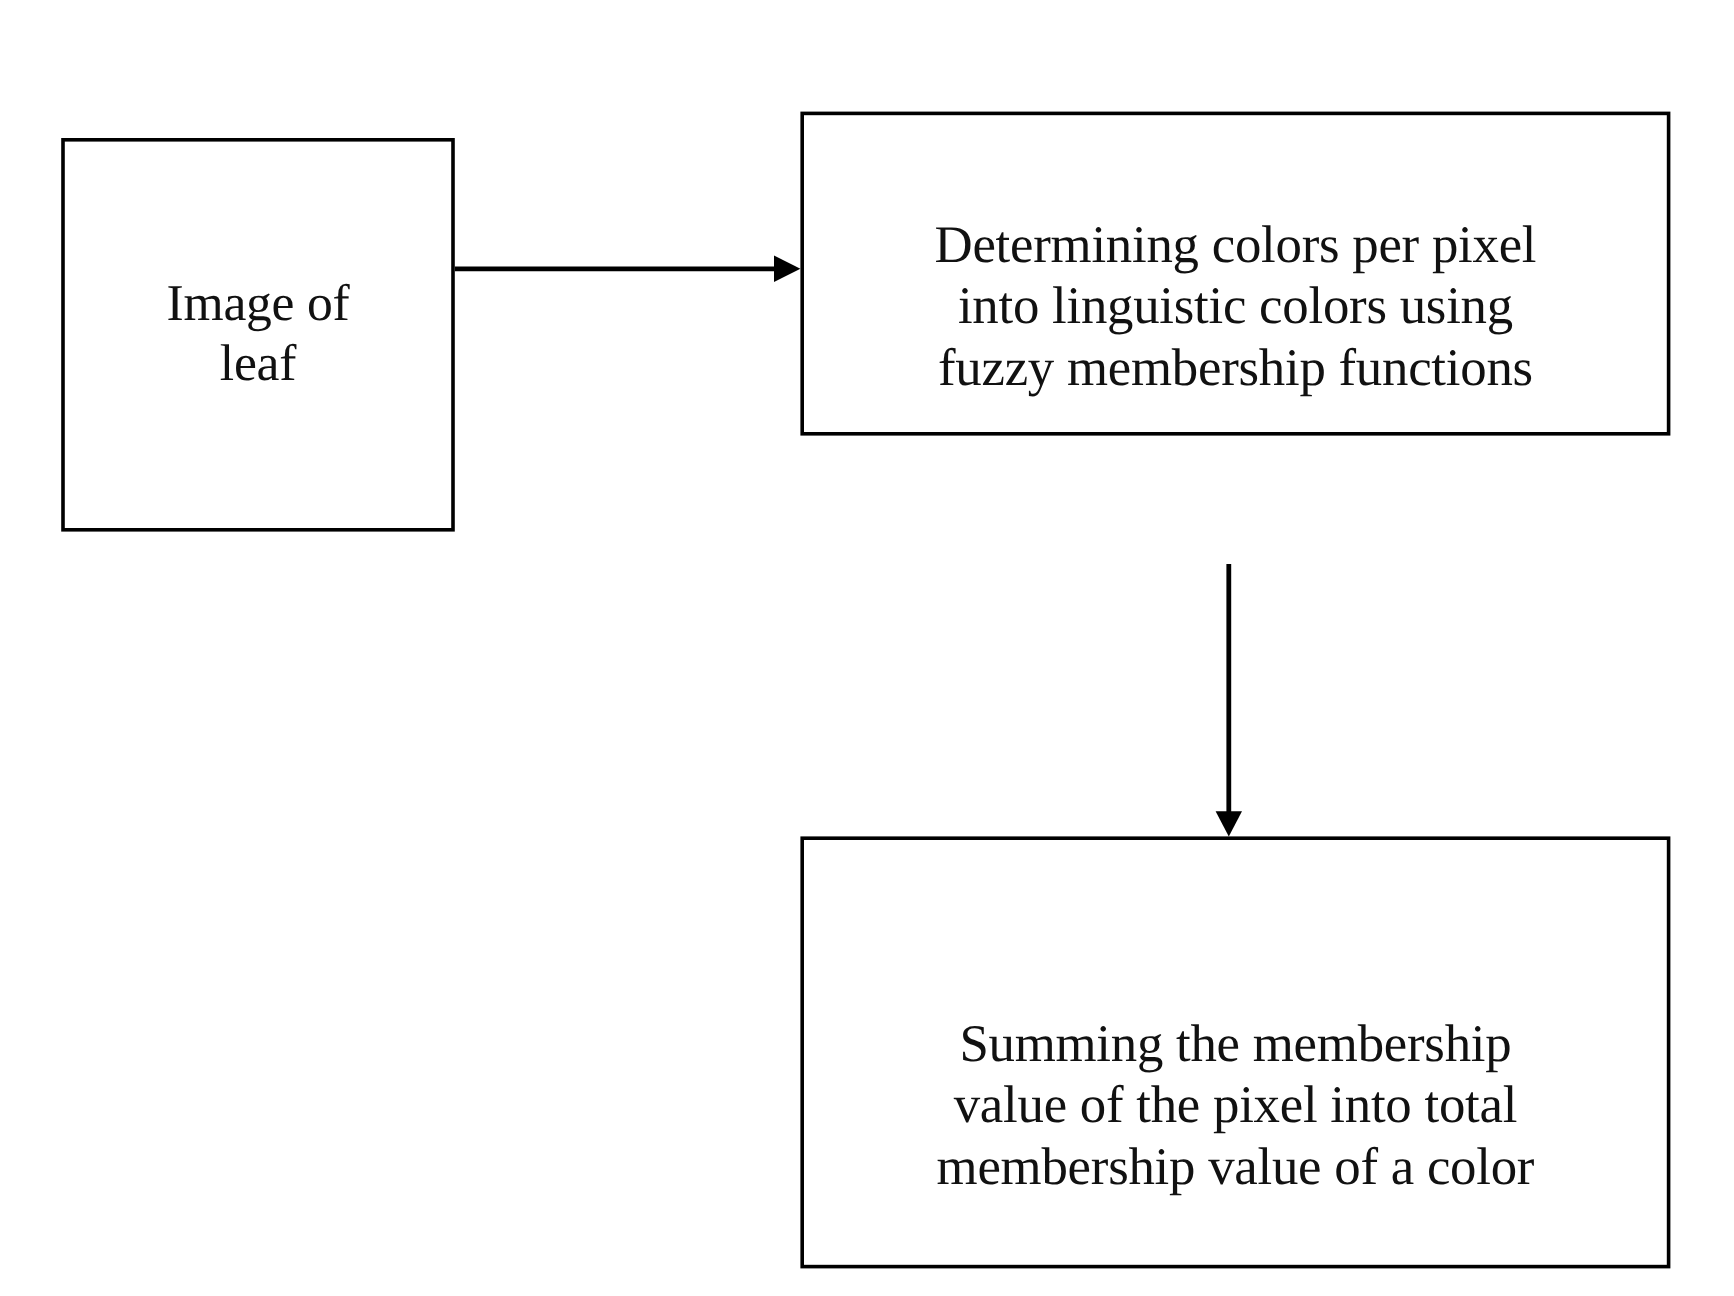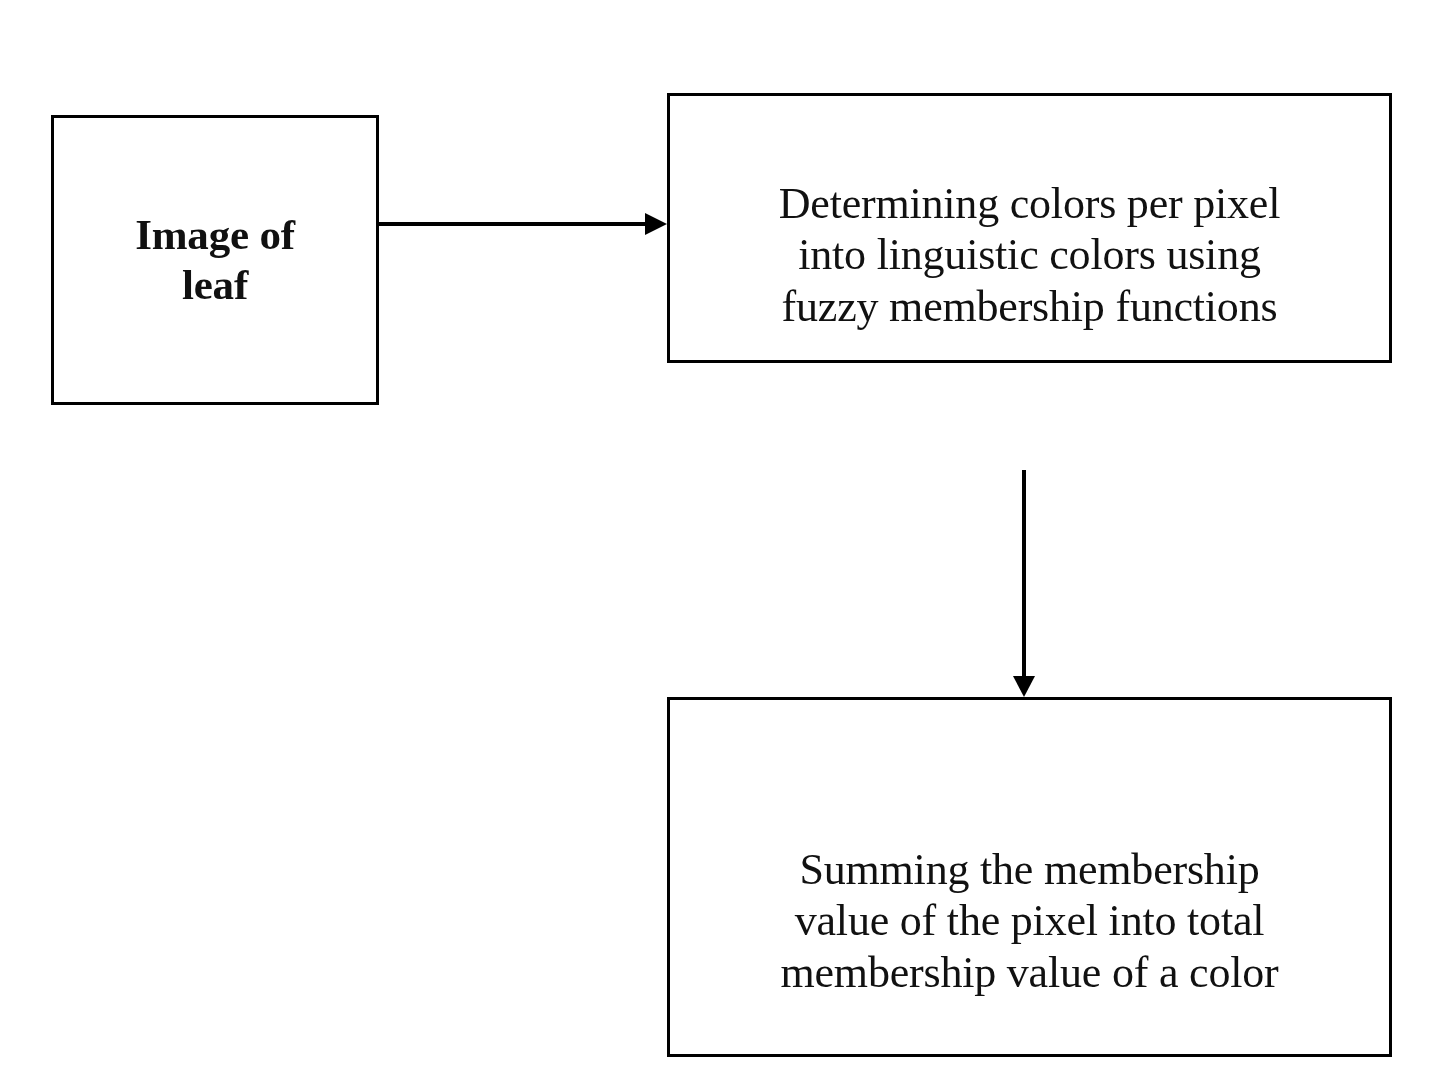--- a/index.html
+++ b/index.html
@@ -40,23 +40,22 @@
     line-height: 1.17;
     white-space: pre-line;
     letter-spacing: -0.2px;
   }
 
   
   #node-source {
     left: 51px;
     top: 115px;
     width: 328px;
-    height: 290px;
+    height: 328px;
     align-items: center;
-    font-weight: bold;
   }
   #node-source .node-label {
     font-size: 43px;
     width: 300px;
   }
 
   
   #node-determine {
     left: 667px;
     top: 93px;

